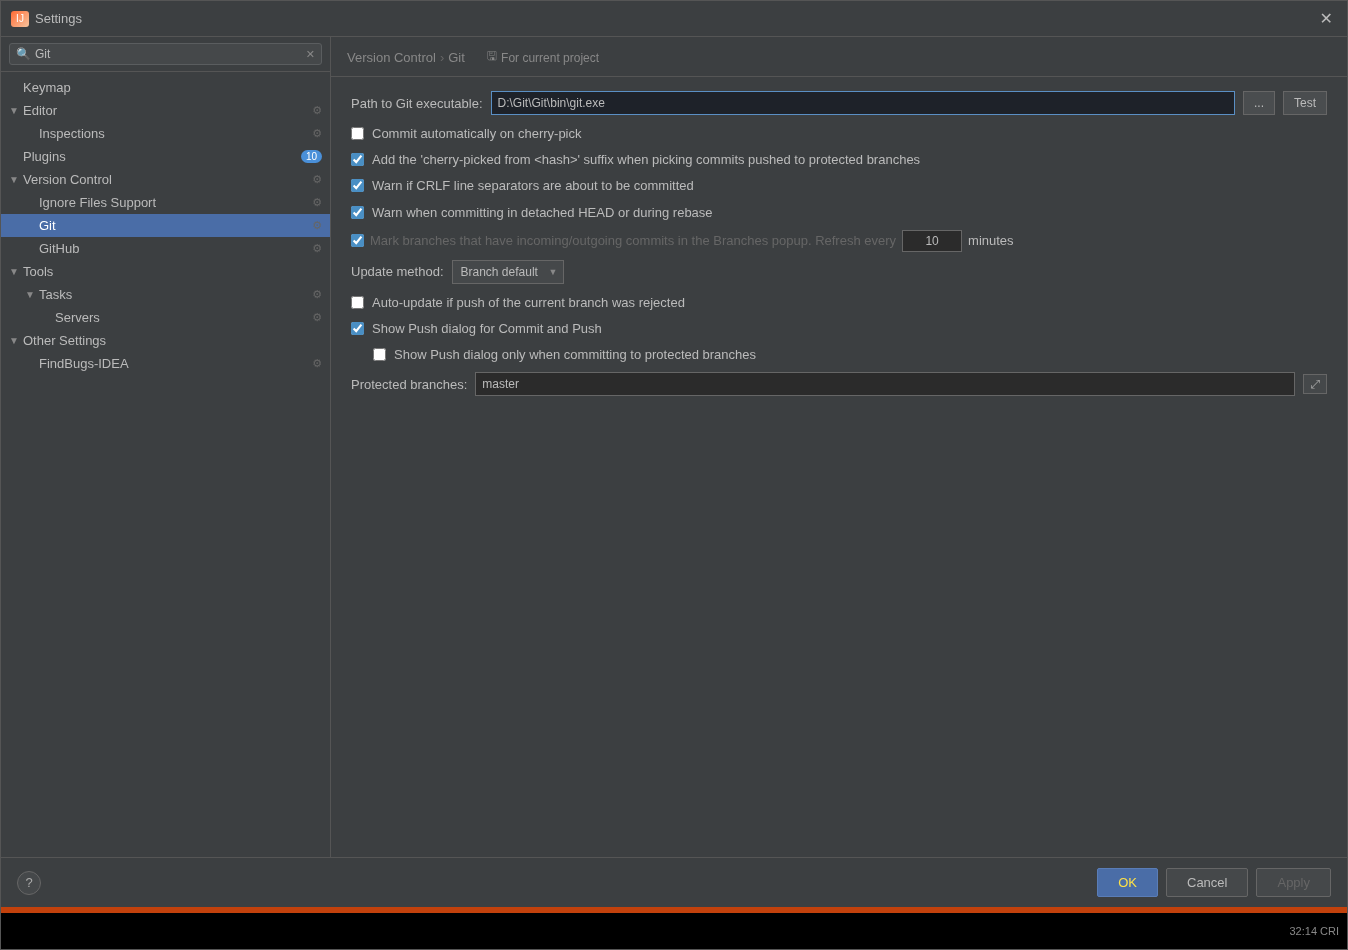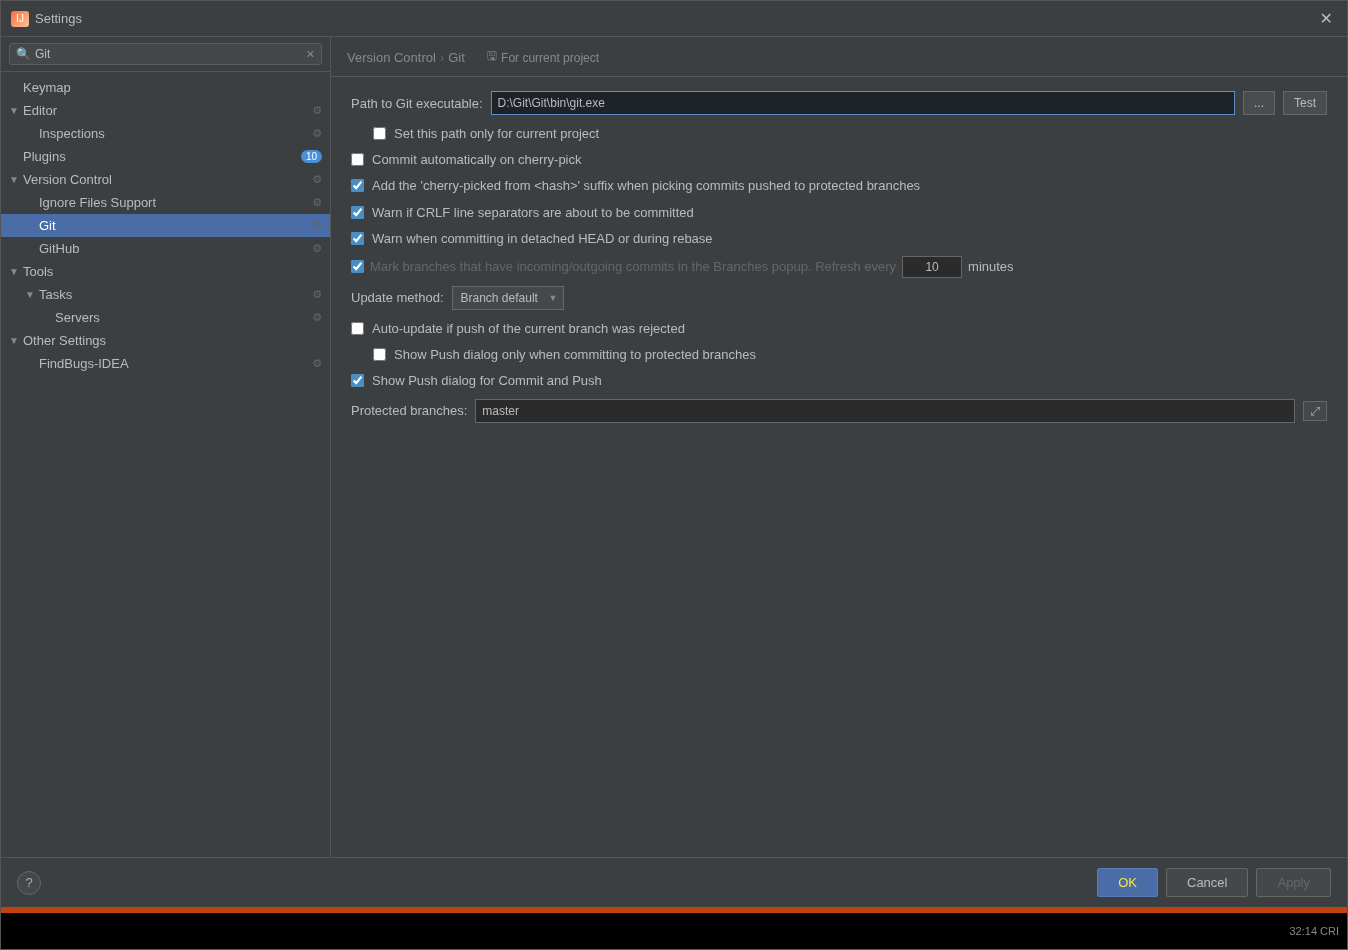--- a/index.html
+++ b/index.html
@@ -500,24 +500,20 @@
 
       <div class="panel-body">
 
         <div class="form-row">
           <span class="form-label">Path to Git executable:</span>
           <input class="path-input" type="text" value="D:\Git\Git\bin\git.exe" style="">
           <button class="btn-small">...</button>
           <button class="btn-small">Test</button>
         </div>
 
-        <div class="checkbox-row indent-checkbox">
-          <input type="checkbox" id="set-path" style="">
-          <label class="checkbox-label" for="set-path">Set this path only for current project</label>
-        </div>
 
         <div class="checkbox-row">
           <input type="checkbox" id="commit-auto" style="">
           <label class="checkbox-label" for="commit-auto">Commit automatically on cherry-pick</label>
         </div>
 
         <div class="checkbox-row">
           <input type="checkbox" id="cherry-pick" checked="" style="">
           <label class="checkbox-label" for="cherry-pick">Add the 'cherry-picked from &lt;hash&gt;' suffix when picking commits pushed to protected branches</label>
         </div>
@@ -549,28 +545,28 @@
               <option value="Rebase">Rebase</option>
             </select>
           </div>
         </div>
 
         <div class="checkbox-row">
           <input type="checkbox" id="auto-update" style="">
           <label class="checkbox-label" for="auto-update">Auto-update if push of the current branch was rejected</label>
         </div>
 
+        <div class="checkbox-row">
+          <input type="checkbox" id="show-push" checked="" style="">
+          <label class="checkbox-label" for="show-push">Show Push dialog for Commit and Push</label>
+        </div>
+
         <div class="checkbox-row indent-checkbox">
           <input type="checkbox" id="show-push-protected" style="">
           <label class="checkbox-label" for="show-push-protected">Show Push dialog only when committing to protected branches</label>
-        </div>
-
-        <div class="checkbox-row">
-          <input type="checkbox" id="show-push" checked="" style="">
-          <label class="checkbox-label" for="show-push">Show Push dialog for Commit and Push</label>
         </div>
 
         <div class="protected-row">
           <span class="form-label">Protected branches:</span>
           <input class="protected-input" type="text" value="master" style="">
           <button class="protected-expand">⤢</button>
         </div>
       </div>
     </div>
   </div>

